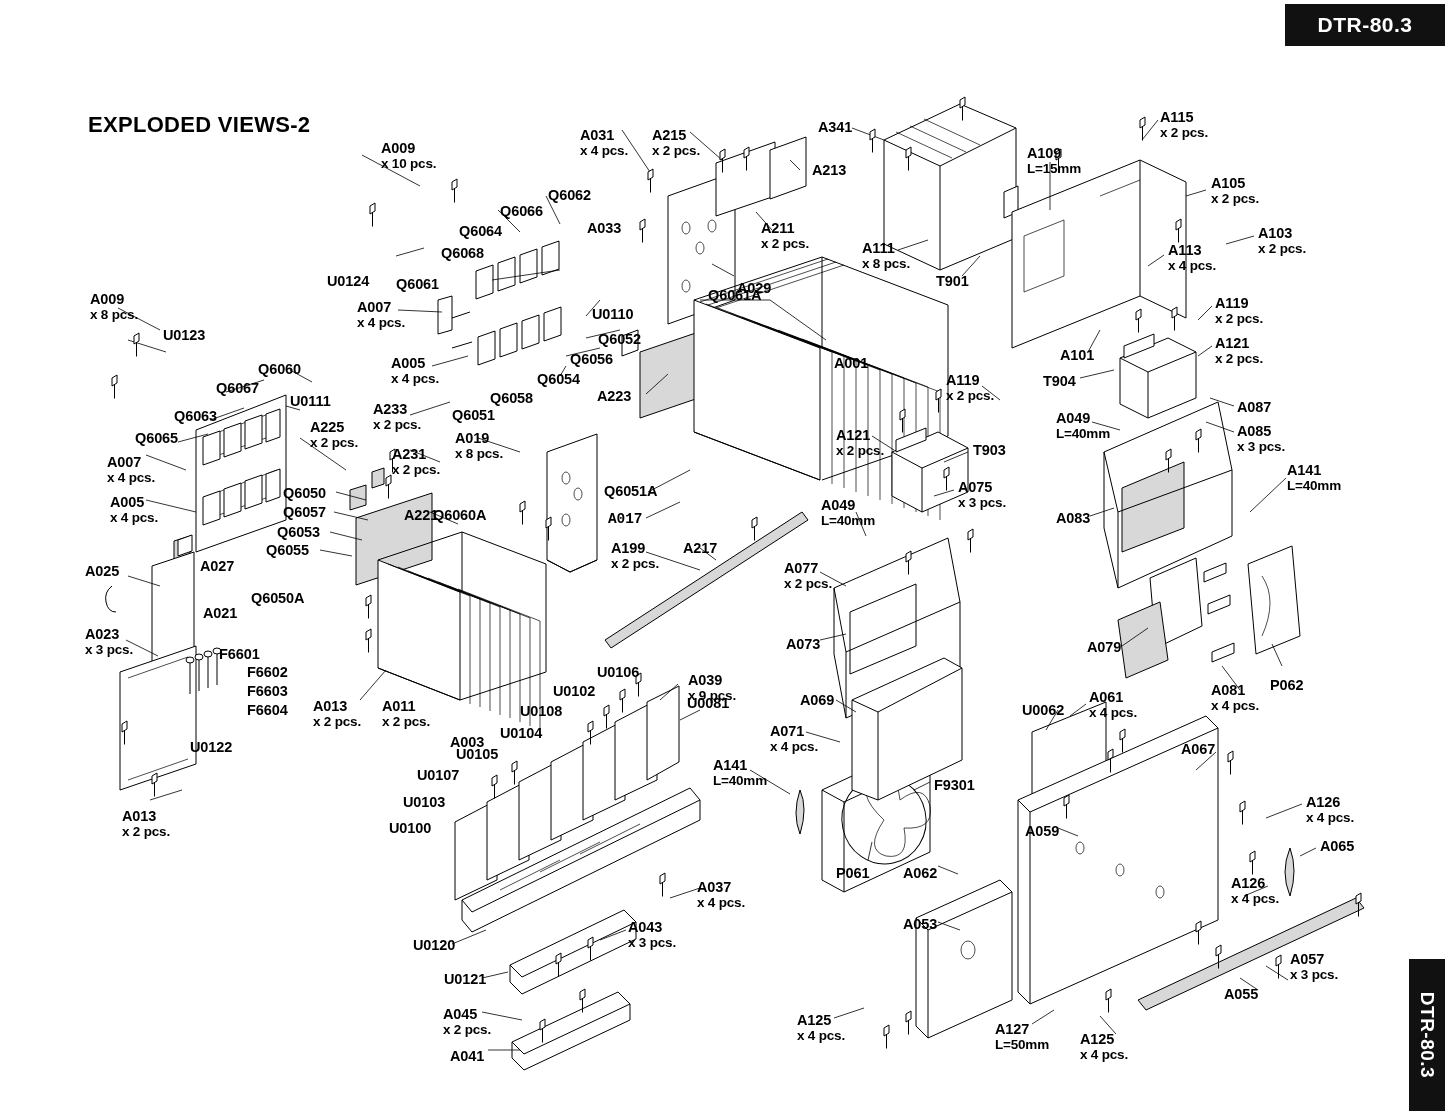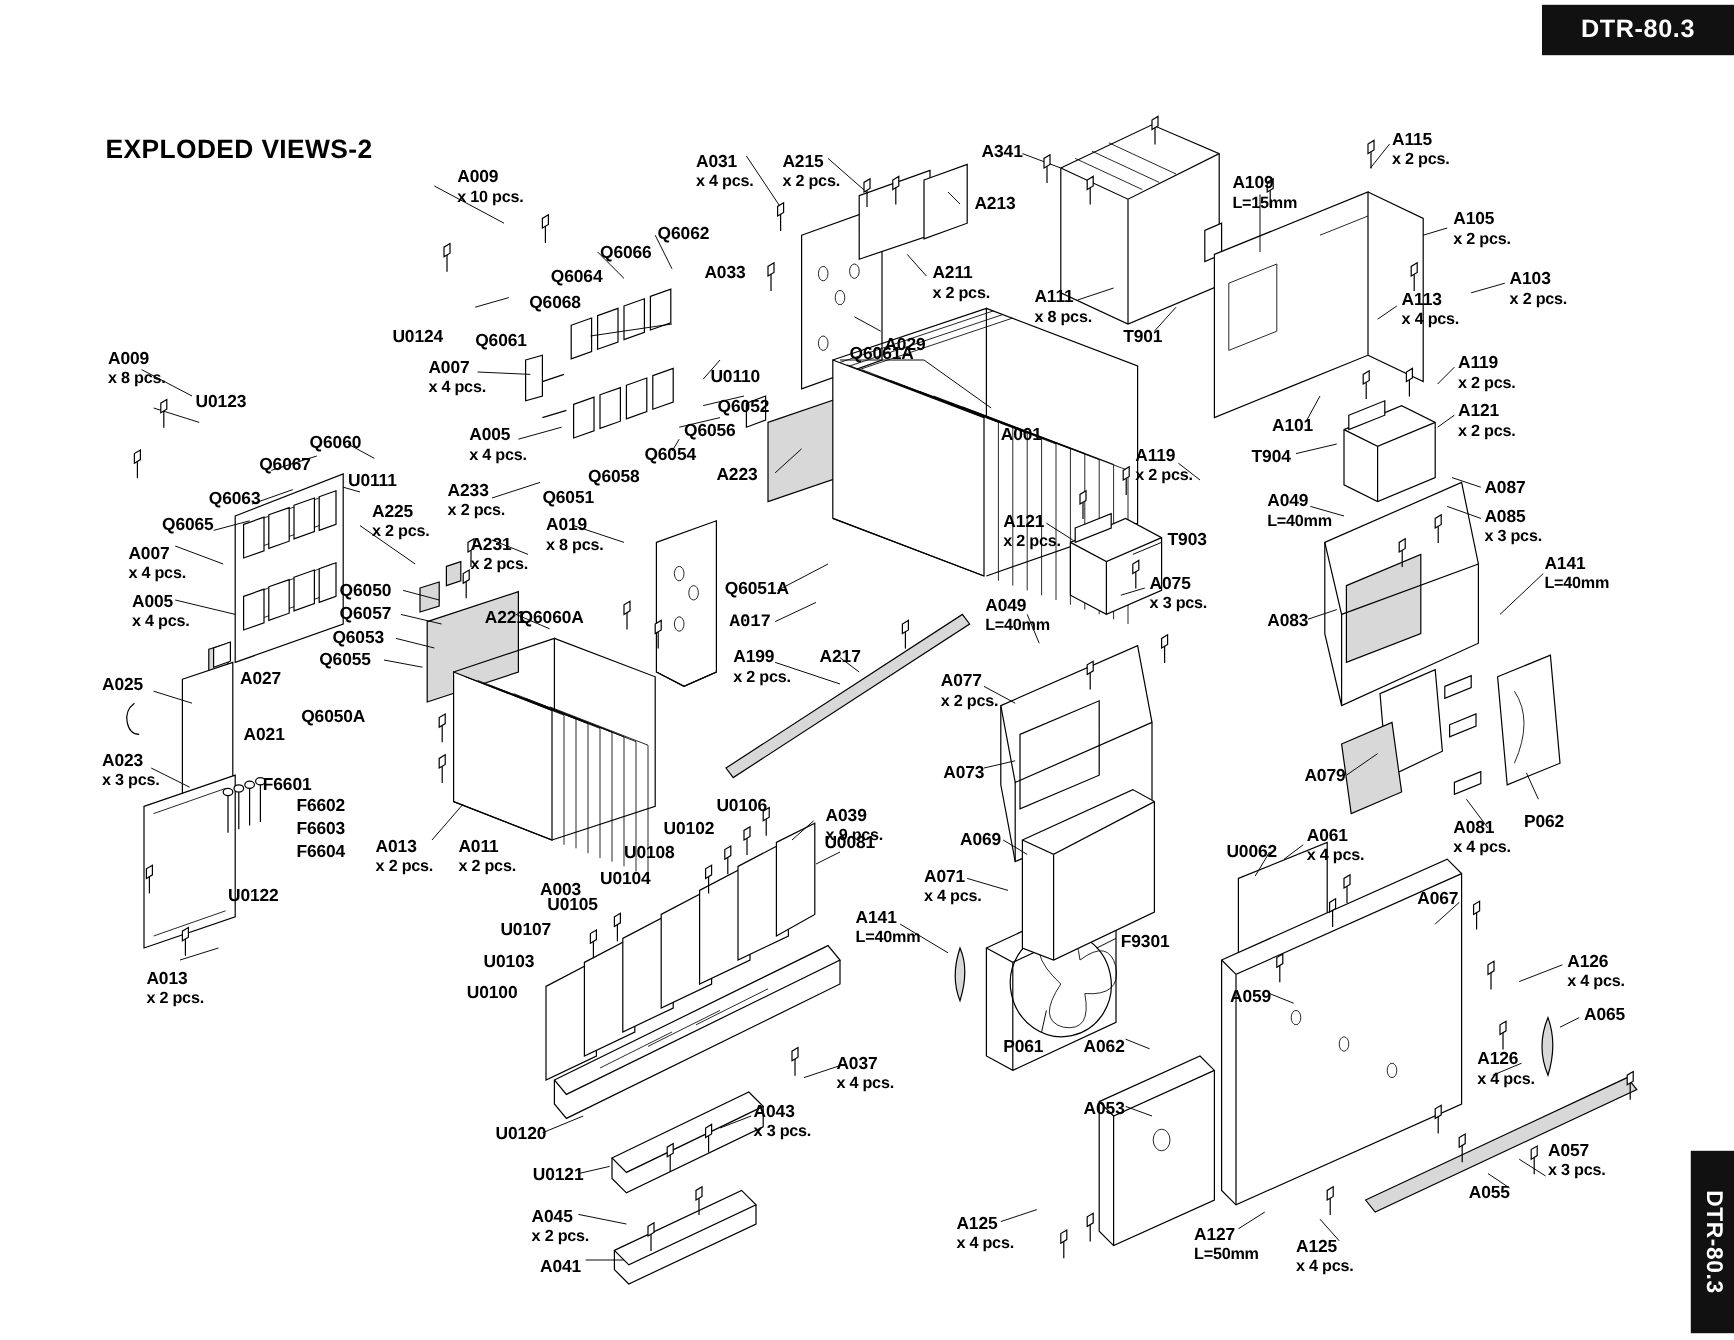--- a/index.html
+++ b/index.html
@@ -507,21 +507,21 @@
       <div class="lbl" style="left: 500px; top: 204px;"><span>Q6066</span></div>
       <div class="lbl" style="left: 548px; top: 188px;"><span>Q6062</span></div>
       <div class="lbl" style="left: 459px; top: 224px;"><span>Q6064</span></div>
       <div class="lbl" style="left: 441px; top: 246px;"><span>Q6068</span></div>
       <div class="lbl" style="left: 327px; top: 274px;"><span>U0124</span></div>
       <div class="lbl" style="left: 396px; top: 277px;"><span>Q6061</span></div>
       <div class="lbl" style="left: 587px; top: 221px;"><span>A033</span></div>
       <div class="lbl" style="left: 580px; top: 128px;"><span>A031</span><span class="sub">x 4 pcs.</span></div>
       <div class="lbl" style="left: 652px; top: 128px;"><span>A215</span><span class="sub">x 2 pcs.</span></div>
       <div class="lbl" style="left: 812px; top: 163px;"><span>A213</span></div>
-      <div class="lbl" style="left: 777px; top: 221px;"><span>A211</span><span class="sub">x 2 pcs.</span></div>
+      <div class="lbl" style="left: 761px; top: 221px;"><span>A211</span><span class="sub">x 2 pcs.</span></div>
       <div class="lbl" style="left: 737px; top: 281px;"><span>A029</span></div>
       <div class="lbl" style="left: 592px; top: 307px;"><span>U0110</span></div>
       <div class="lbl" style="left: 598px; top: 332px;"><span>Q6052</span></div>
       <div class="lbl" style="left: 570px; top: 352px;"><span>Q6056</span></div>
       <div class="lbl" style="left: 537px; top: 372px;"><span>Q6054</span></div>
       <div class="lbl" style="left: 490px; top: 391px;"><span>Q6058</span></div>
       <div class="lbl" style="left: 452px; top: 408px;"><span>Q6051</span></div>
       <div class="lbl" style="left: 357px; top: 300px;"><span>A007</span><span class="sub">x 4 pcs.</span></div>
       <div class="lbl" style="left: 391px; top: 356px;"><span>A005</span><span class="sub">x 4 pcs.</span></div>
       <div class="lbl" style="left: 597px; top: 389px;"><span>A223</span></div>

